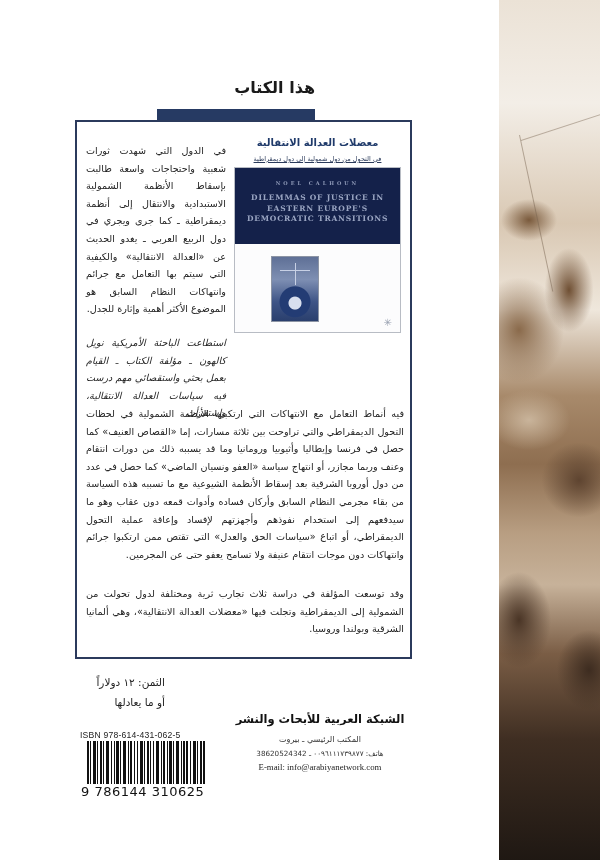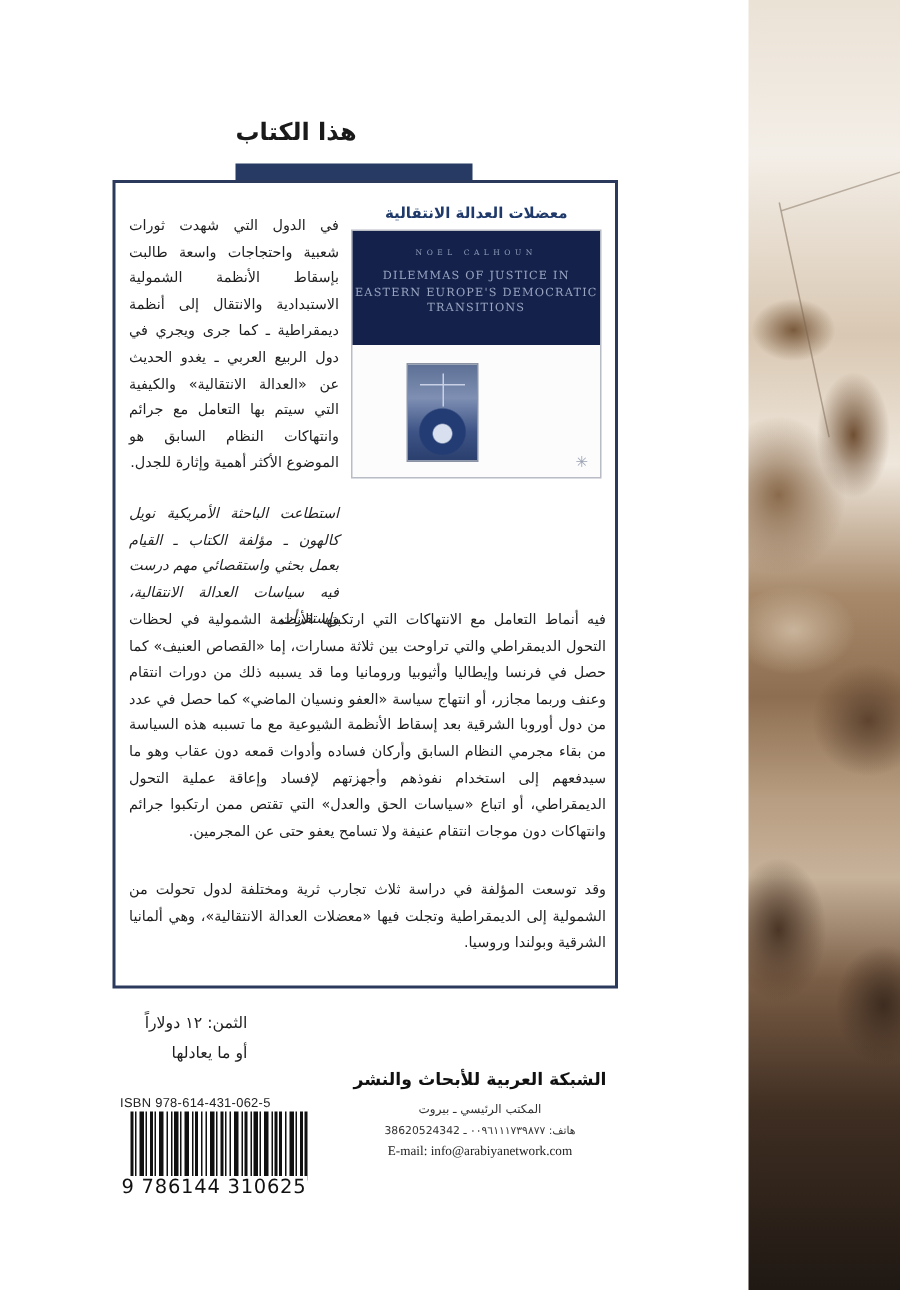--- a/index.html
+++ b/index.html
@@ -22,21 +22,21 @@
     .photo-strip::before {
       content: ""; position: absolute; left: 20px; top: 135px; width: 1px; height: 160px;
       background: rgba(120,100,80,0.5); transform: rotate(-12deg); transform-origin: top;
     }
     .photo-strip::after {
       content: ""; position: absolute; left: 22px; top: 140px; width: 90px; height: 1px;
       background: rgba(120,100,80,0.45); transform: rotate(-18deg); transform-origin: left;
     }
 
     .heading {
-      position: absolute; left: 157px; width: 158px; top: 78px; text-align: left;
+      position: absolute; left: 157px; width: 158px; top: 78px; text-align: right;
       font-family: "DejaVu Sans", sans-serif; font-weight: bold; font-size: 16px; color: #1a1a1a;
       direction: rtl;
     }
     .tab {
       position: absolute; left: 157px; top: 109px; width: 158px; height: 12px; background: #263a63;
     }
     .content-box {
       position: absolute; left: 75px; top: 120px; width: 337px; height: 539px;
       border: 2px solid #2b3a5c; background: #ffffff;
     }
@@ -47,22 +47,22 @@
     }
     .cover-ar-title {
       position: absolute; left: 0; top: 2px; width: 167px; text-align: center;
       font-size: 10px; font-weight: bold; color: #1f3a6a; direction: rtl;
     }
     .cover-ar-subtitle {
       position: absolute; left: 0; top: 20px; width: 167px; text-align: center;
       font-size: 6.5px; color: #2a3a5a; direction: rtl; text-decoration: underline;
     }
     .cover-box {
-      position: absolute; left: 0; top: 18px; width: 167px; height: 166px;
-      border: 1px solid #b8bcc4; background: #fcfcfd;
+      position: absolute; left: 0; top: 32px; width: 167px; height: 166px;
+      border: 1px solid #b8bcc4; background: #fcfcfd; font-weight: bold;
     }
     .cover-band {
       position: absolute; left: 0; top: 0; width: 165px; height: 76px; background: #14214a;
     }
     .cover-author {
       position: absolute; left: 0; top: 12px; width: 165px; text-align: center;
       font-family: "DejaVu Serif", serif; font-size: 5px; letter-spacing: 3px; color: #8f9ab8;
     }
     .cover-en-title {
       position: absolute; left: 0; top: 25px; width: 165px; text-align: center;

